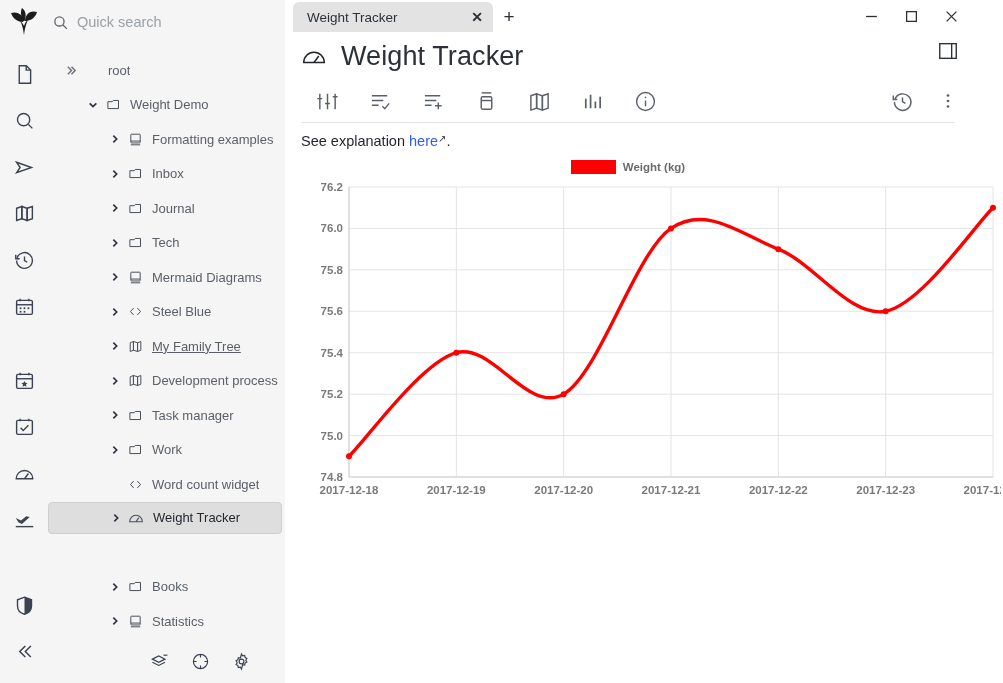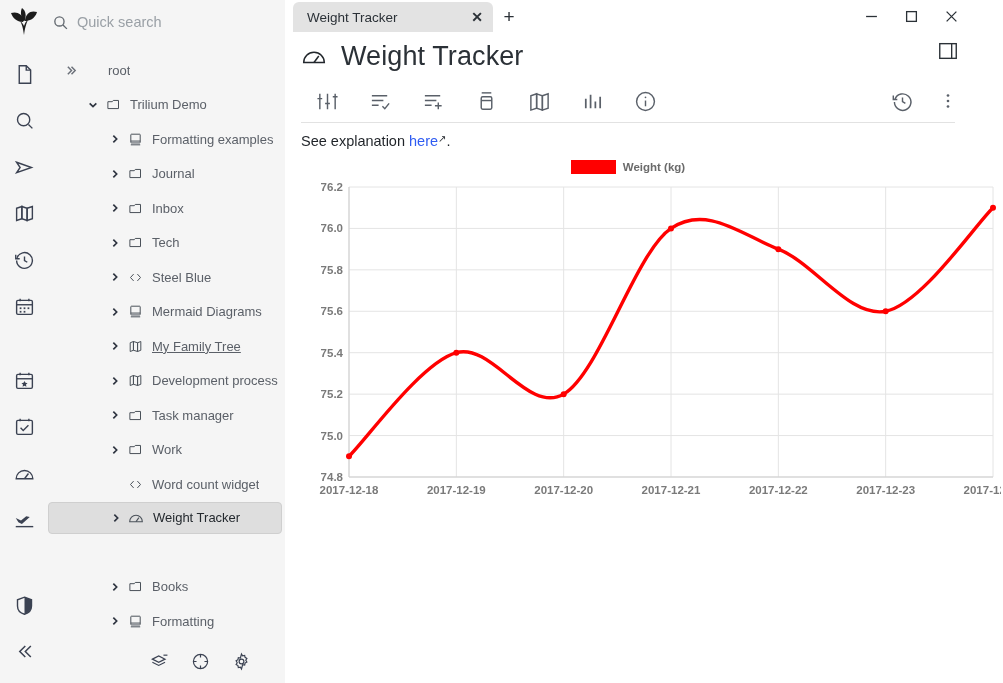--- a/index.html
+++ b/index.html
@@ -271,21 +271,21 @@
           <span class="twisty">
             <svg width="10" height="10" viewBox="0 0 12 12" fill="none" stroke="#2e3440" stroke-width="2">
               <path d="M2 4l4 4 4-4"></path>
             </svg>
           </span>
           <span class="node-icon">
             <svg width="15" height="15" viewBox="0 0 24 24" fill="none" stroke="#4a5159" stroke-width="1.6">
               <path d="M3 7.5h7l1.6-2h8.4v13H3z"></path>
             </svg>
           </span>
-          <span class="tree-label">Trilium Demo</span>
+          <span class="tree-label">Weight Demo</span>
         </div>
         <div class="tree-row" style="padding-left: 58px;">
           <span class="twisty">
             <svg width="10" height="10" viewBox="0 0 12 12" fill="none" stroke="#2e3440" stroke-width="2">
               <path d="M4 2l4 4-4 4"></path>
             </svg>
           </span>
           <span class="node-icon">
             <svg width="15" height="15" viewBox="0 0 24 24" fill="none" stroke="#4a5159" stroke-width="1.6">
               <rect x="4.5" y="3.5" width="15" height="14" rx="1"></rect>
@@ -299,76 +299,76 @@
           <span class="twisty">
             <svg width="10" height="10" viewBox="0 0 12 12" fill="none" stroke="#2e3440" stroke-width="2">
               <path d="M4 2l4 4-4 4"></path>
             </svg>
           </span>
           <span class="node-icon">
             <svg width="15" height="15" viewBox="0 0 24 24" fill="none" stroke="#4a5159" stroke-width="1.6">
               <path d="M3 7.5h7l1.6-2h8.4v13H3z"></path>
             </svg>
           </span>
+          <span class="tree-label">Inbox</span>
+        </div>
+        <div class="tree-row" style="padding-left: 58px;">
+          <span class="twisty">
+            <svg width="10" height="10" viewBox="0 0 12 12" fill="none" stroke="#2e3440" stroke-width="2">
+              <path d="M4 2l4 4-4 4"></path>
+            </svg>
+          </span>
+          <span class="node-icon">
+            <svg width="15" height="15" viewBox="0 0 24 24" fill="none" stroke="#4a5159" stroke-width="1.6">
+              <path d="M3 7.5h7l1.6-2h8.4v13H3z"></path>
+            </svg>
+          </span>
           <span class="tree-label">Journal</span>
         </div>
         <div class="tree-row" style="padding-left: 58px;">
           <span class="twisty">
             <svg width="10" height="10" viewBox="0 0 12 12" fill="none" stroke="#2e3440" stroke-width="2">
               <path d="M4 2l4 4-4 4"></path>
             </svg>
           </span>
           <span class="node-icon">
             <svg width="15" height="15" viewBox="0 0 24 24" fill="none" stroke="#4a5159" stroke-width="1.6">
               <path d="M3 7.5h7l1.6-2h8.4v13H3z"></path>
             </svg>
           </span>
-          <span class="tree-label">Inbox</span>
-        </div>
-        <div class="tree-row" style="padding-left: 58px;">
-          <span class="twisty">
-            <svg width="10" height="10" viewBox="0 0 12 12" fill="none" stroke="#2e3440" stroke-width="2">
-              <path d="M4 2l4 4-4 4"></path>
-            </svg>
-          </span>
-          <span class="node-icon">
-            <svg width="15" height="15" viewBox="0 0 24 24" fill="none" stroke="#4a5159" stroke-width="1.6">
-              <path d="M3 7.5h7l1.6-2h8.4v13H3z"></path>
-            </svg>
-          </span>
           <span class="tree-label">Tech</span>
-        </div>
-        <div class="tree-row" style="padding-left: 58px;">
-          <span class="twisty">
-            <svg width="10" height="10" viewBox="0 0 12 12" fill="none" stroke="#2e3440" stroke-width="2">
-              <path d="M4 2l4 4-4 4"></path>
-            </svg>
-          </span>
-          <span class="node-icon">
-            <svg width="15" height="15" viewBox="0 0 24 24" fill="none" stroke="#4a5159" stroke-width="1.6">
-              <path d="M9 6.5L4 12l5 5.5M15 6.5L20 12l-5 5.5"></path>
-            </svg>
-          </span>
-          <span class="tree-label">Steel Blue</span>
         </div>
         <div class="tree-row" style="padding-left: 58px;">
           <span class="twisty">
             <svg width="10" height="10" viewBox="0 0 12 12" fill="none" stroke="#2e3440" stroke-width="2">
               <path d="M4 2l4 4-4 4"></path>
             </svg>
           </span>
           <span class="node-icon">
             <svg width="15" height="15" viewBox="0 0 24 24" fill="none" stroke="#4a5159" stroke-width="1.6">
               <rect x="4.5" y="3.5" width="15" height="14" rx="1"></rect>
               <path d="M4.5 14.5h15"></path>
               <path d="M4.5 20.5h15"></path>
             </svg>
           </span>
           <span class="tree-label">Mermaid Diagrams</span>
         </div>
+        <div class="tree-row" style="padding-left: 58px;">
+          <span class="twisty">
+            <svg width="10" height="10" viewBox="0 0 12 12" fill="none" stroke="#2e3440" stroke-width="2">
+              <path d="M4 2l4 4-4 4"></path>
+            </svg>
+          </span>
+          <span class="node-icon">
+            <svg width="15" height="15" viewBox="0 0 24 24" fill="none" stroke="#4a5159" stroke-width="1.6">
+              <path d="M9 6.5L4 12l5 5.5M15 6.5L20 12l-5 5.5"></path>
+            </svg>
+          </span>
+          <span class="tree-label">Steel Blue</span>
+        </div>
         <div class="tree-row" style="padding-left: 58px; text-decoration: underline;">
           <span class="twisty">
             <svg width="10" height="10" viewBox="0 0 12 12" fill="none" stroke="#2e3440" stroke-width="2">
               <path d="M4 2l4 4-4 4"></path>
             </svg>
           </span>
           <span class="node-icon">
             <svg width="15" height="15" viewBox="0 0 24 24" fill="none" stroke="#4a5159" stroke-width="1.6">
               <path d="M3.5 6l5.2-2v14l-5.2 2z"></path>
               <path d="M8.7 4l6.6 2v14l-6.6-2z"></path>
@@ -460,21 +460,21 @@
               <path d="M4 2l4 4-4 4"></path>
             </svg>
           </span>
           <span class="node-icon">
             <svg width="15" height="15" viewBox="0 0 24 24" fill="none" stroke="#4a5159" stroke-width="1.6">
               <rect x="4.5" y="3.5" width="15" height="14" rx="1"></rect>
               <path d="M4.5 14.5h15"></path>
               <path d="M4.5 20.5h15"></path>
             </svg>
           </span>
-          <span class="tree-label">Formatting</span>
+          <span class="tree-label">Statistics</span>
         </div>
       </div>
 
     <div class="tree-footer">
       <span class="foot-btn">
         <svg width="19" height="19" viewBox="0 0 24 24" fill="none" stroke="#3b4252" stroke-width="1.5">
           <path d="M3 9l8-4 8 4-8 4z"></path>
             <path d="M3 13l8 4 8-4"></path>
             <path d="M17 4h5"></path>
         </svg>

